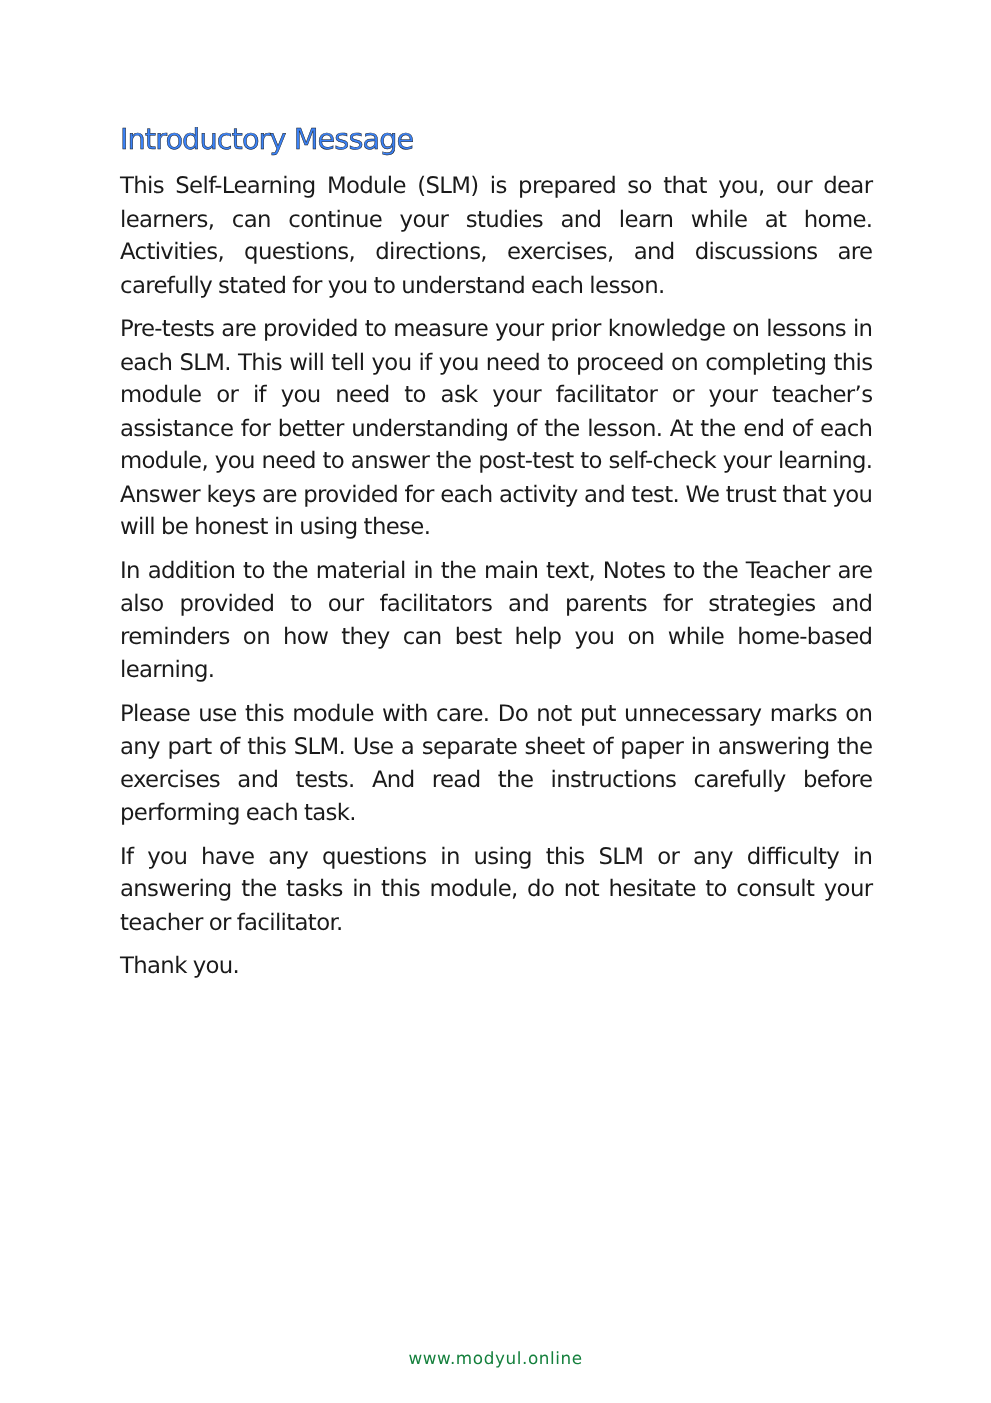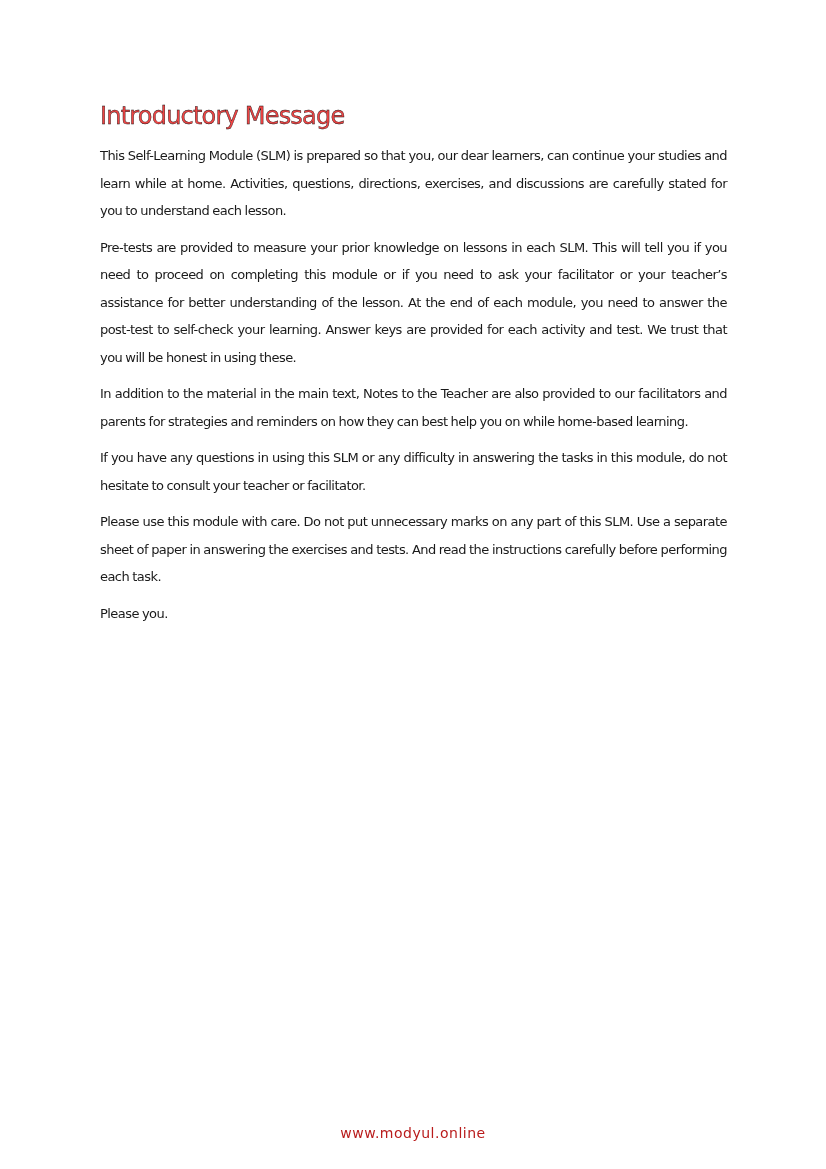--- a/index.html
+++ b/index.html
@@ -19,53 +19,53 @@
       position: absolute;
       left: 100px;
       top: 100px;
       width: 627px;
     }
     .title {
       font-family: "DejaVu Sans", sans-serif;
       font-size: 24px;
       font-weight: normal;
       letter-spacing: -0.8px;
-      color: #ef4444;
+      color: #3b82f6;
       margin: 0 0 10px 0;
       line-height: 32px;
       -webkit-text-stroke: 0.4px #111111;
     }
     .para {
       font-family: "DejaVu Sans", sans-serif;
-      font-size: 13px;
+      font-size: 19px;
       line-height: 27.5px;
       text-align: justify;
       margin: 0 0 9px 0;
       letter-spacing: -0.55px;
       word-spacing: -0.5px;
       color: #1a1a1a;
     }
     .watermark {
       position: absolute;
       left: 0;
       width: 826px;
       top: 1125px;
       text-align: center;
       font-family: "DejaVu Sans", sans-serif;
       font-size: 14px;
-      color: #b91c1c;
+      color: #15803d;
       letter-spacing: 0.5px;
     }
   </style>
 </head>
 <body>
 
 <div class="page">
   <h1 class="title">Introductory Message</h1>
   <p class="para">This Self-Learning Module (SLM) is prepared so that you, our dear learners, can continue your studies and learn while at home. Activities, questions, directions, exercises, and discussions are carefully stated for you to understand each lesson.</p>
   <p class="para">Pre-tests are provided to measure your prior knowledge on lessons in each SLM. This will tell you if you need to proceed on completing this module or if you need to ask your facilitator or your teacher’s assistance for better understanding of the lesson. At the end of each module, you need to answer the post-test to self-check your learning. Answer keys are provided for each activity and test. We trust that you will be honest in using these.</p>
   <p class="para">In addition to the material in the main text, Notes to the Teacher are also provided to our facilitators and parents for strategies and reminders on how they can best help you on while home-based learning.</p>
+  <p class="para">Please use this module with care. Do not put unnecessary marks on any part of this SLM. Use a separate sheet of paper in answering the exercises and tests.  And read the instructions carefully before performing each task.</p>
   <p class="para">If you have any questions in using this SLM or any difficulty in answering the tasks in this module, do not hesitate to consult your teacher or facilitator.</p>
-  <p class="para">Please use this module with care. Do not put unnecessary marks on any part of this SLM. Use a separate sheet of paper in answering the exercises and tests.  And read the instructions carefully before performing each task.</p>
-  <p class="para">Please you.</p>
+  <p class="para">Thank you.</p>
 </div>
 
 <div class="watermark">www.modyul.online</div>
 
 </body></html>

